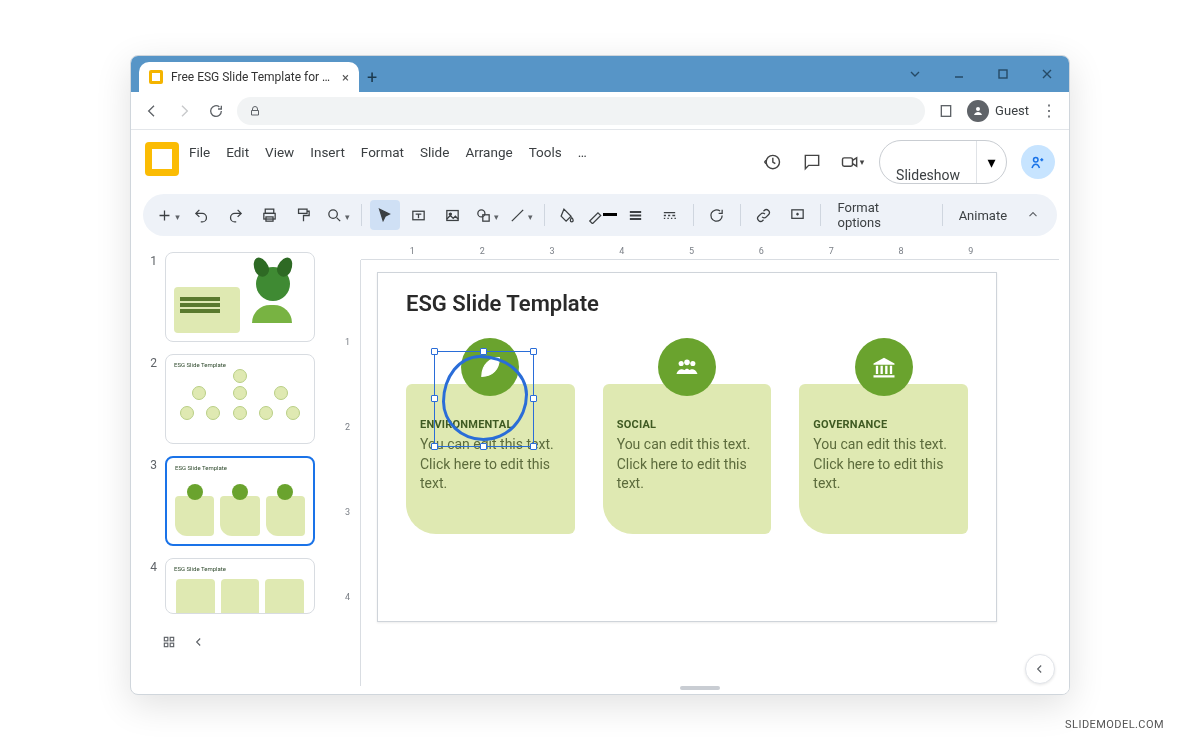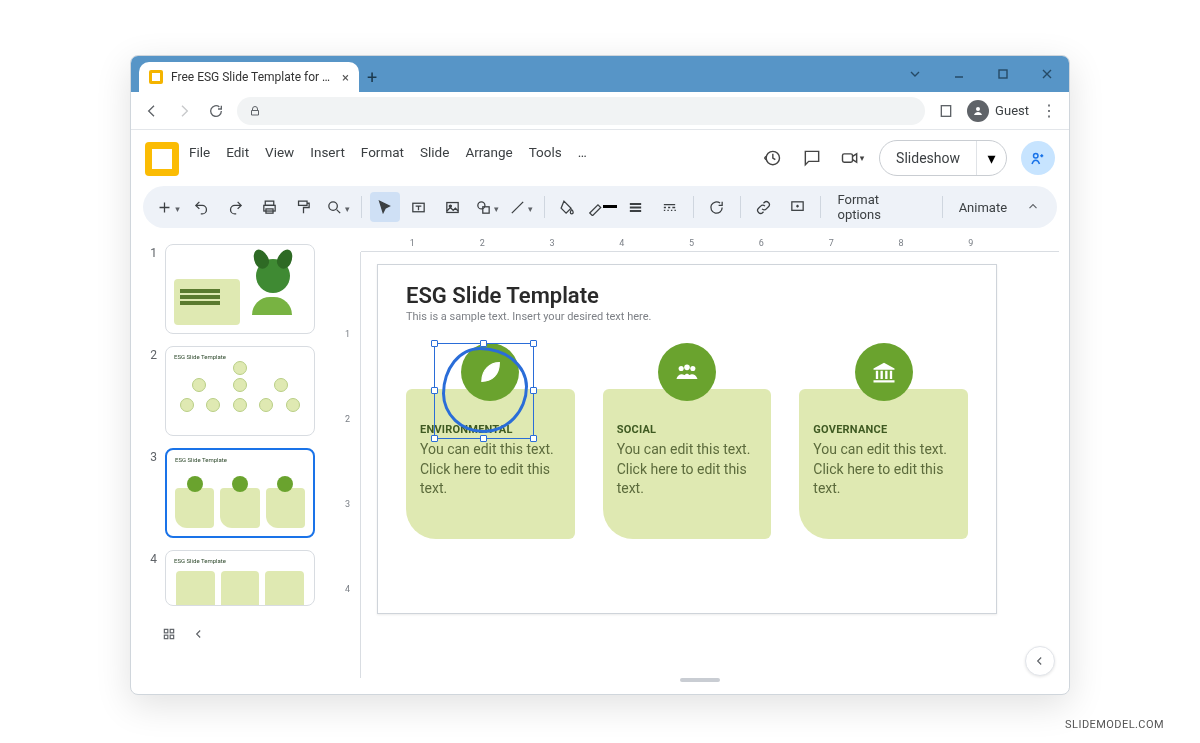--- a/index.html
+++ b/index.html
@@ -40,21 +40,21 @@
   .app-title-area { flex:1; }
   .app-title-line { display:flex; align-items:center; gap:10px; }
   .doc-title { font-size:17px; color:#202124; }
   .title-icons { display:flex; gap:10px; color:#5f6368; }
   .title-icons svg { width:16px; height:16px; stroke:#5f6368; fill:none; stroke-width:1.6; }
   .menus { display:flex; gap:16px; font-size:13.5px; color:#3c4043; margin-top:4px; }
   .menus span { cursor:pointer; }
   .header-right { display:flex; align-items:center; gap:14px; }
   .hdr-ico { width:26px; height:26px; display:flex; align-items:center; justify-content:center; color:#444; }
   .hdr-ico svg { width:20px; height:20px; stroke:#444; fill:none; stroke-width:1.7; }
-  .slideshow-btn { display:flex; align-items:center; border:1px solid #c9cdd2; border-radius:22px; height:36px; overflow:hidden; }
+  .slideshow-btn { display:flex; align-items:flex-end; border:1px solid #c9cdd2; border-radius:22px; height:44px; overflow:hidden; }
   .slideshow-btn .main { padding:0 16px; font-size:14px; color:#3c4043; cursor:pointer; }
   .slideshow-btn .dd { width:30px; border-left:1px solid #e0e3e7; display:flex; align-items:center; justify-content:center; height:100%; cursor:pointer; }
   .share-ico { width:34px; height:34px; border-radius:50%; background:#c7e4ff; display:flex; align-items:center; justify-content:center; }
   .share-ico svg { width:18px; height:18px; stroke:#1a73e8; fill:none; stroke-width:2; }
 
   
   .toolbar { margin:10px 12px 0 12px; background:#eef2f8; border-radius:26px; height:42px; display:flex; align-items:center; padding:0 10px; gap:4px; font-size:13px; color:#3c4043; }
   .tb { width:30px; height:30px; display:flex; align-items:center; justify-content:center; border-radius:4px; cursor:pointer; }
   .tb.active { background:#cfe0f5; }
   .tb svg { width:17px; height:17px; stroke:#3c4043; fill:none; stroke-width:1.8; }
@@ -443,21 +443,20 @@
       </div>
       <div class="ruler-v">
         <span class="tick" style="top:18%">1</span>
         <span class="tick" style="top:38%">2</span>
         <span class="tick" style="top:58%">3</span>
         <span class="tick" style="top:78%">4</span>
       </div>
 
       <div class="slide">
         <h2>ESG Slide Template</h2>
-        <div class="sub">This is a sample text. Insert your desired text here.</div>
 
         <div class="cards">
           <div class="card">
             <div class="circle">
               <svg viewBox="0 0 24 24">
                   <path d="M5 20C5 10 12 4 20 4c0 10-6 16-15 16zm0 0c3-6 7-10 12-13" fill="#fff" stroke="#fff" stroke-width="1"></path>
                 </svg>
             </div>
             <div class="card-box">
               <div class="card-title">ENVIRONMENTAL</div>

